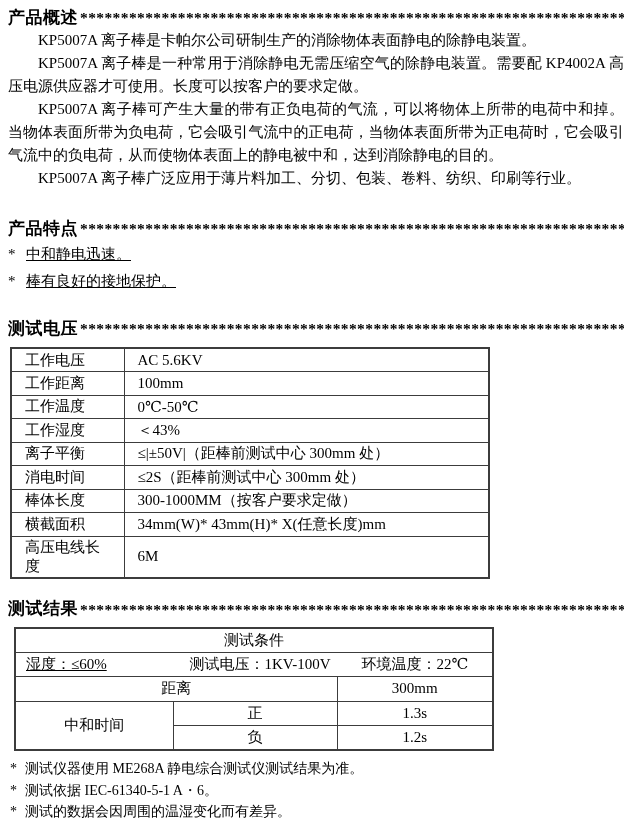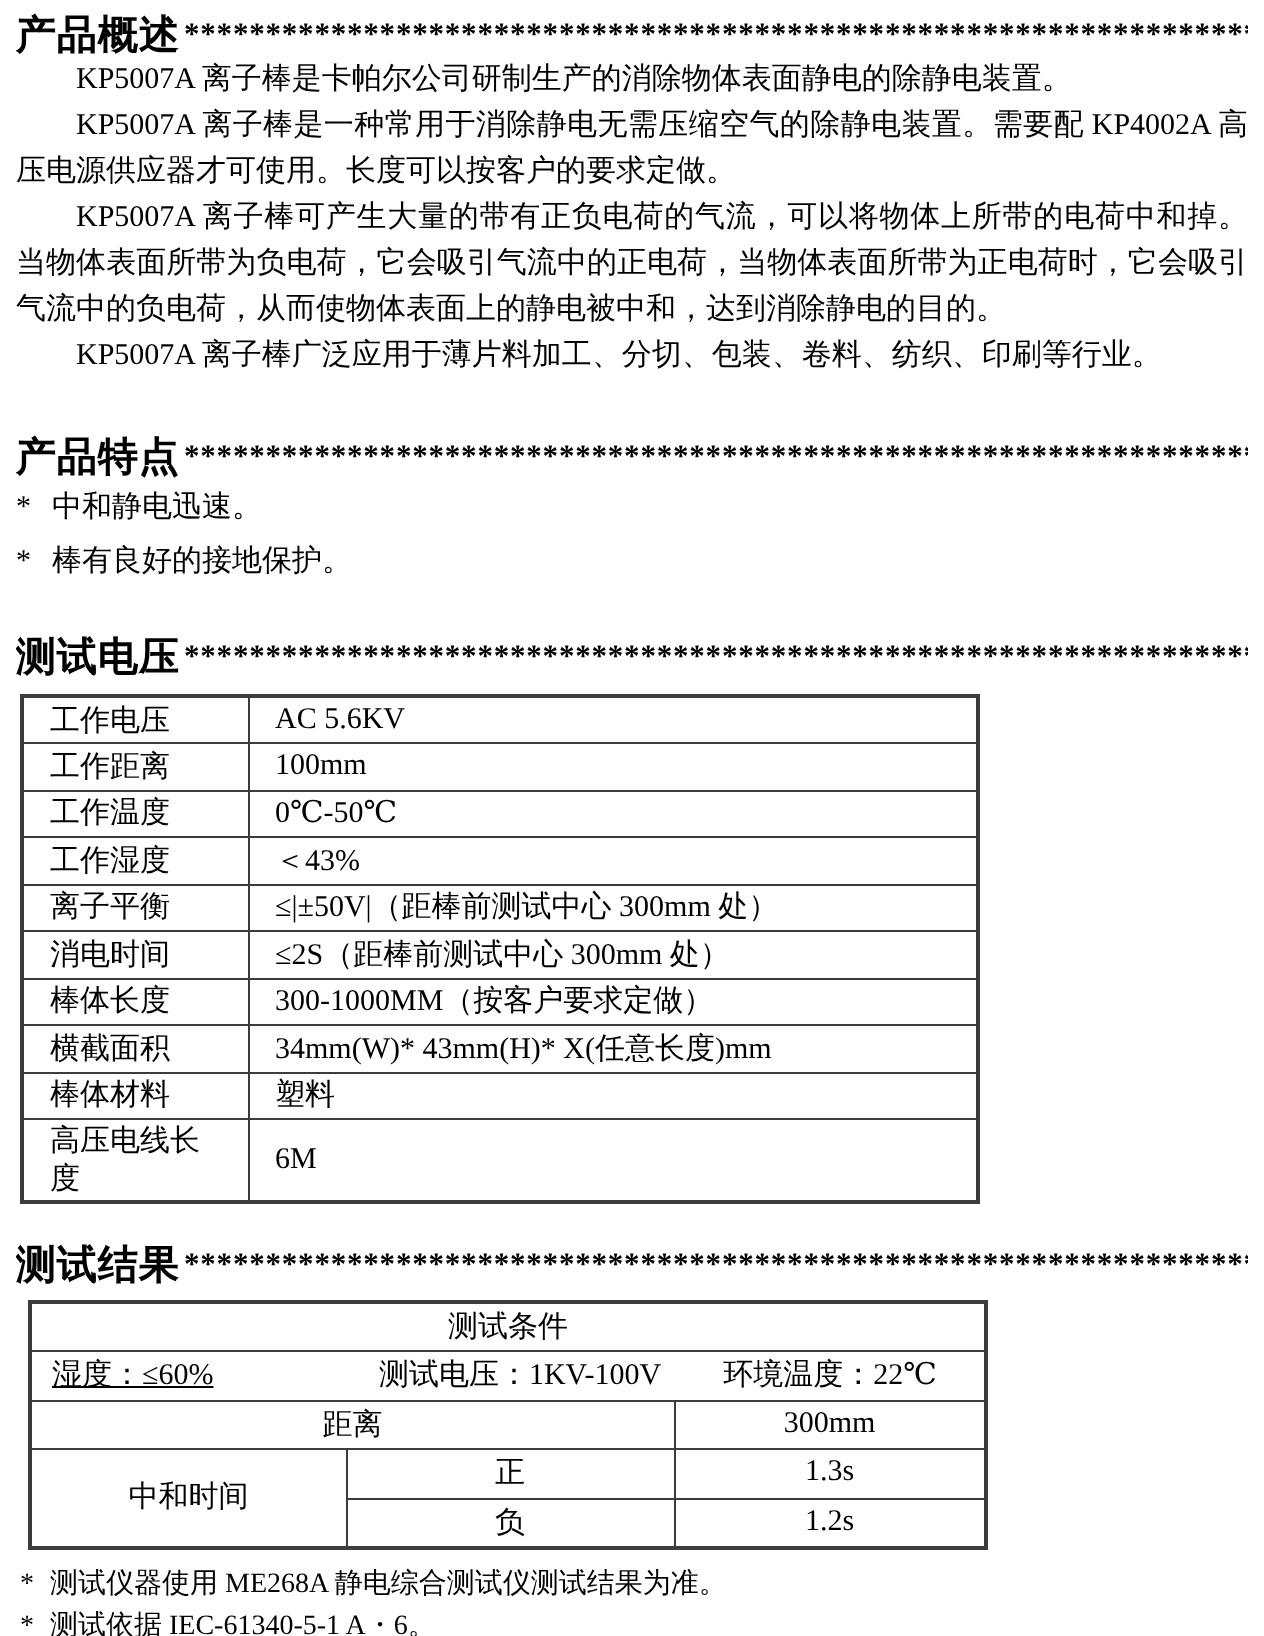--- a/index.html
+++ b/index.html
@@ -18,41 +18,41 @@
   .heading-line {
     display: flex;
     align-items: center;
     white-space: nowrap;
     overflow: hidden;
     height: 24px;
     font-weight: bold;
   }
   .heading-title {
     flex: none;
-    font-size: 20px;
+    font-size: 17px;
     font-family: "Liberation Sans", "DejaVu Sans", sans-serif;
     letter-spacing: 0.5px;
   }
   .heading-stars {
     font-size: 15.5px;
     letter-spacing: 0.4px;
     margin-left: 2px;
     transform: translateY(1px);
   }
 
   .para {
     margin: 0;
     font-size: 15px;
     line-height: 23px;
     text-indent: 2em;
     text-align: justify;
   }
 
   .section-features { margin-top: 26px; }
-  .bullet-line { font-size: 15px; line-height: 25px; margin-top: 2px; }
+  .bullet-line { font-size: 15px; line-height: 25px; margin-top: 2px; text-decoration: underline; }
   .bullet-line .bullet { display: inline-block; width: 18px; }
 
   .section-specs { margin-top: 22px; }
   table.specs {
     border-collapse: collapse;
     width: 480px;
     margin: 7px 0 0 2px;
     border: 2px solid #3c3c3c;
   }
   table.specs td {
@@ -158,24 +158,20 @@
         </tr>
         <tr>
           <td>棒体长度</td>
           <td>300-1000MM（按客户要求定做）</td>
         </tr>
         <tr>
           <td>横截面积</td>
           <td>34mm(W)* 43mm(H)* X(任意长度)mm</td>
         </tr>
         <tr>
-          <td>棒体材料</td>
-          <td>塑料</td>
-        </tr>
-        <tr>
           <td>高压电线长度</td>
           <td>6M</td>
         </tr>
       </tbody>
     </table>
   </section>
 
   <section class="section-test">
     <div class="heading-line">
       <span class="heading-title">测试结果</span>

